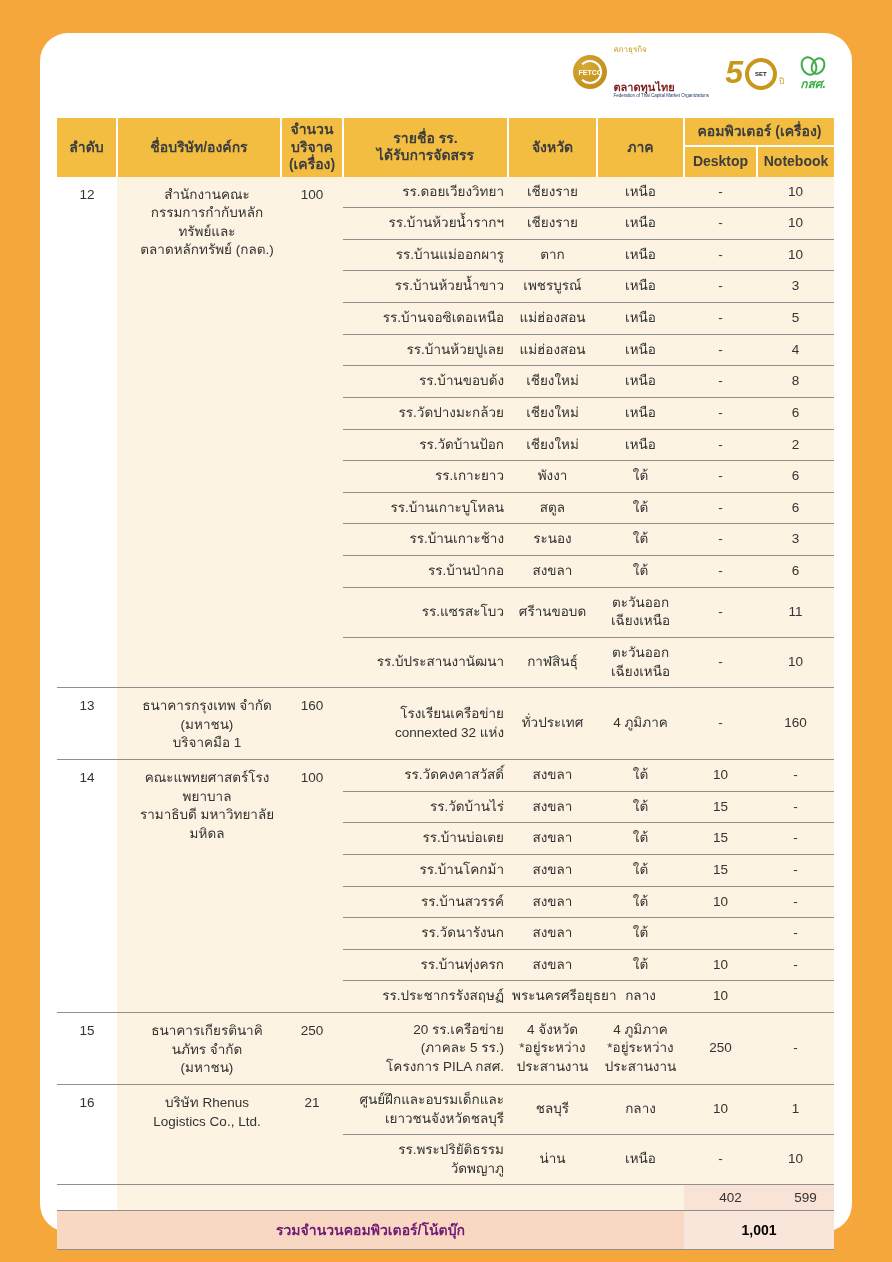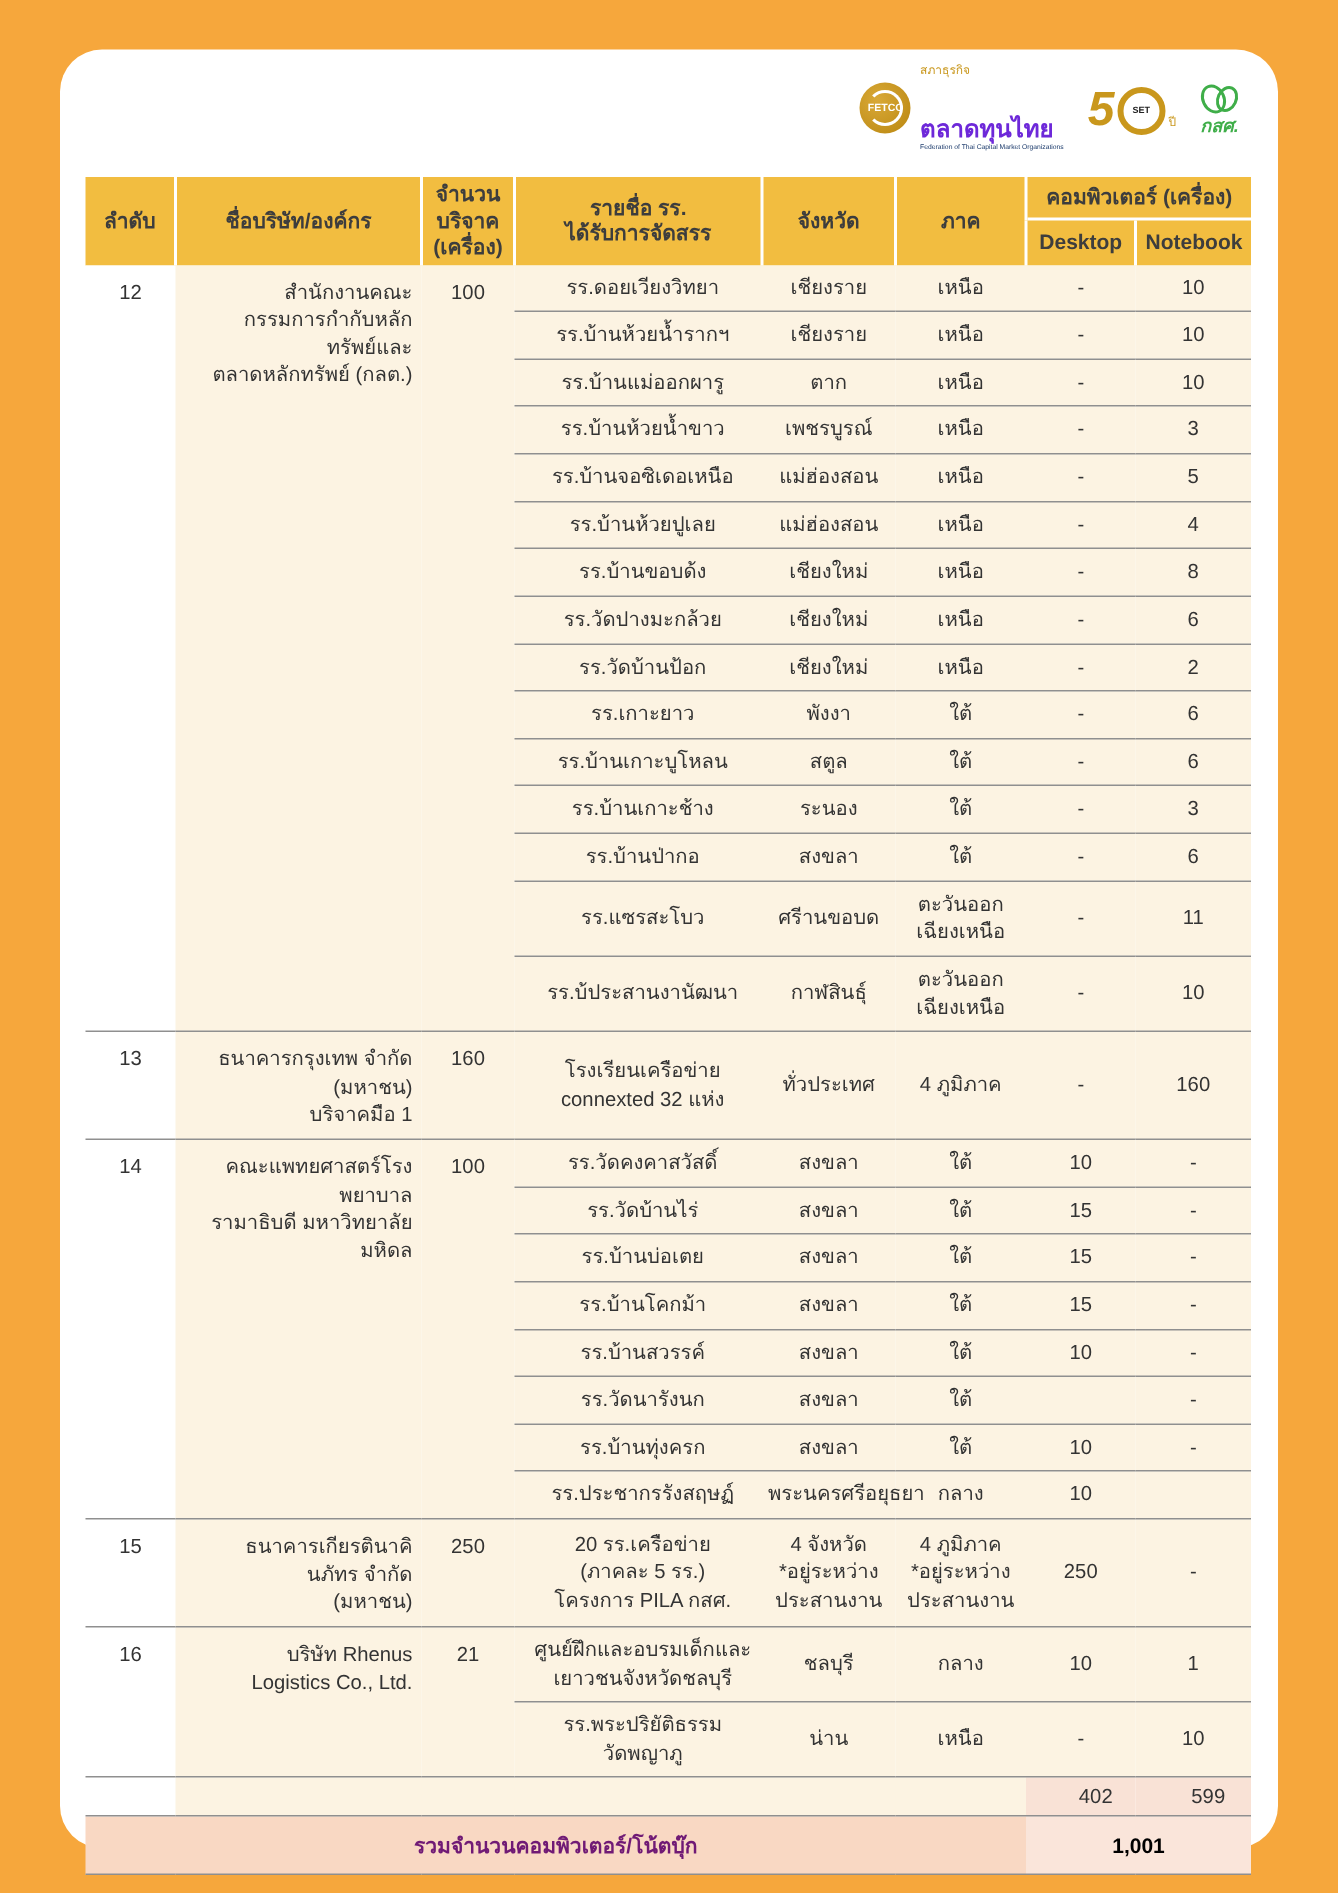--- a/index.html
+++ b/index.html
@@ -21,21 +21,21 @@
   .logo-fetco{display:flex;align-items:center;gap:6px;justify-content:space-between;}
   .fetco-circle{
     width:34px;height:34px;border-radius:50%;
     background:radial-gradient(circle at 35% 35%, #d9a937, #b9860f);
     display:flex;align-items:center;justify-content:center;
     color:#fff;font-size:7px;font-weight:bold;position:relative;
   }
   .fetco-circle::after{content:"";position:absolute;inset:5px;border:2px solid #fff;border-radius:50%;border-left-color:transparent;}
   .fetco-text{display:flex;flex-direction:column;line-height:1.05;}
   .fetco-top{font-size:8px;color:#c9971c;}
-  .fetco-main{font-size:16px;font-weight:bold;color:#6d28d9;margin-top:28px;}
+  .fetco-main{font-size:11px;font-weight:bold;color:#7f1d1d;margin-top:28px;}
   .fetco-sub{font-size:4.5px;color:#1b3a6b;}
   .logo-set{display:flex;align-items:center;gap:2px;}
   .set-five{font-size:32px;font-weight:bold;color:#c9971c;font-style:italic;line-height:1;}
   .set-zero{
     width:24px;height:24px;border:4px solid #c9971c;border-radius:50%;
     display:flex;align-items:center;justify-content:center;
     font-size:6px;font-weight:bold;color:#222;position:relative;top:2px;
   }
   .set-yr{font-size:8px;color:#c9971c;align-self:flex-end;}
   .logo-eef{display:flex;flex-direction:column;align-items:center;line-height:1;font-style:italic;}
@@ -53,23 +53,23 @@
     white-space:pre-line;line-height:1.25;
   }
   thead tr.h1{height:26px;} thead tr.h2{height:29px;}
   thead th.sep{border-left:2px solid #fff;}
   thead tr.h2 th{border-top:2px solid #fff;}
   tbody td{
     background:#FCF3E2;font-size:13.5px;line-height:1.38;
     padding:6px 4px;vertical-align:middle;white-space:pre-line;
   }
   tbody td.col-no{background:#ffffff;text-align:center;vertical-align:top;padding-top:9px;}
-  tbody td.col-company{text-align:right;vertical-align:top;padding:9px 6px 6px 22px;}
+  tbody td.col-company{text-align:center;vertical-align:top;padding:9px 6px 6px 22px;}
   tbody td.col-amount{text-align:center;vertical-align:top;padding-top:9px;}
-  tbody td.col-school{text-align:center;padding-left:10px;}
+  tbody td.col-school{text-align:right;padding-left:10px;}
   tbody td.col-province,tbody td.col-region,
   tbody td.col-desktop,tbody td.col-notebook{text-align:center;}
   tbody tr.sub-row td{border-top:1px solid #8f8f8f;}
   tbody tr.group-start td{border-top:1px solid #8f8f8f;}
   tfoot td{font-size:13.5px;padding:5px 4px;border-top:1px solid #8f8f8f;}
   tfoot .cell-white{background:#ffffff;}
   tfoot .cell-cream{background:#FCF3E2;}
   tfoot .cell-pink{background:#F9E2D6;text-align:center;padding-left:24px;}
   tfoot tr.total-row td{border-bottom:1.5px solid #8f8f8f;padding:8px 4px;}
   .total-label{background:#F9D8C3;font-weight:bold;text-align:center;font-size:14px;color:#701a75;}

